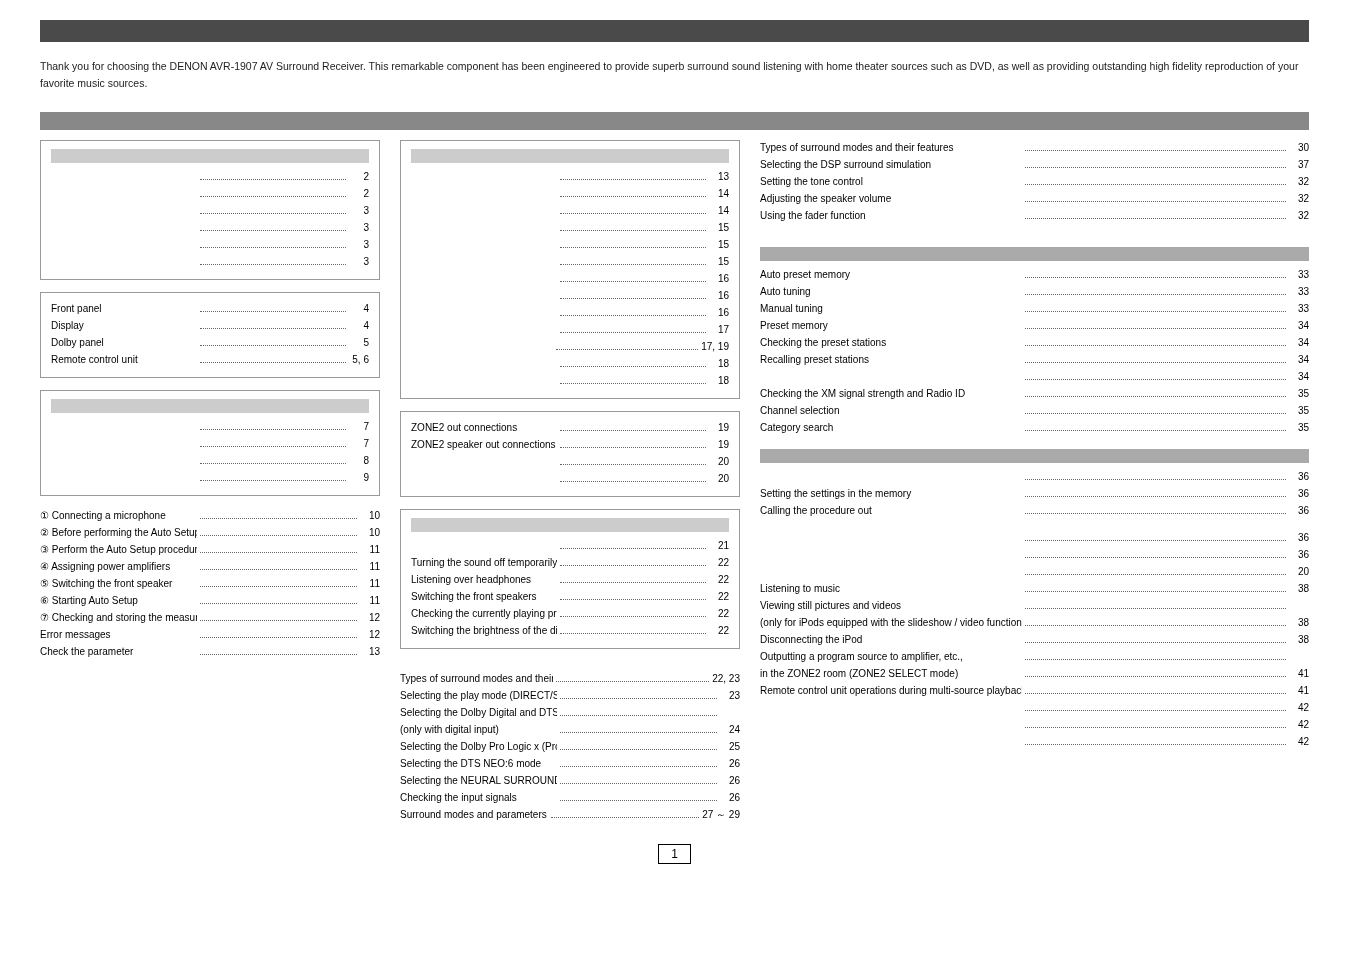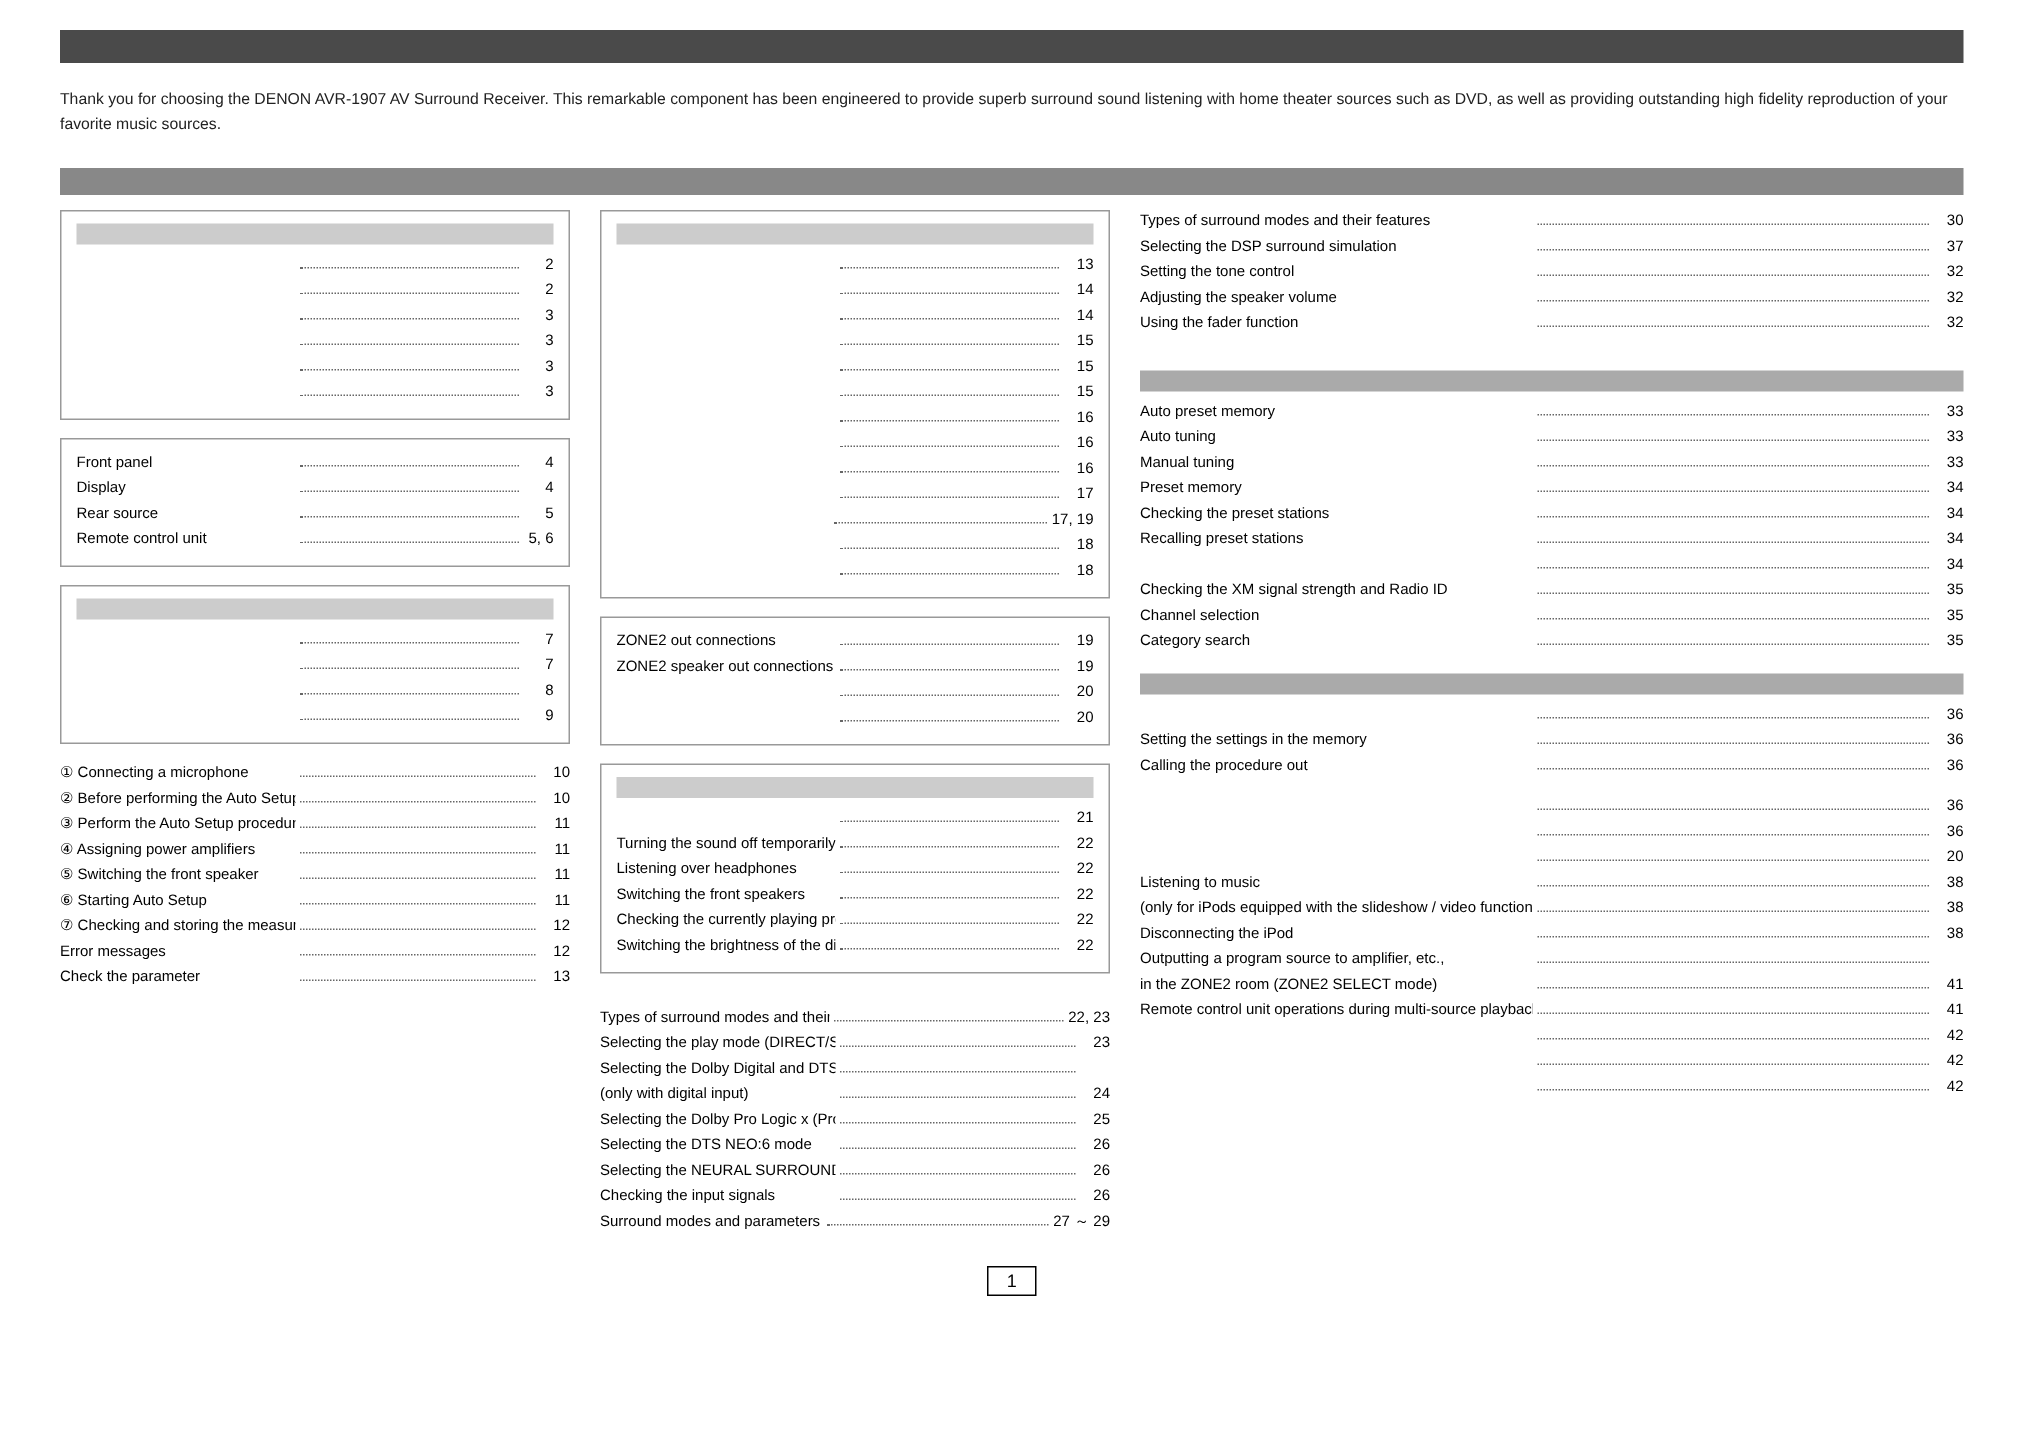--- a/index.html
+++ b/index.html
@@ -175,21 +175,21 @@
         <span class="toc-entry-text">Front panel</span>
         <span class="toc-dots"></span>
         <span class="toc-page">4</span>
       </div>
       <div class="toc-entry">
         <span class="toc-entry-text">Display</span>
         <span class="toc-dots"></span>
         <span class="toc-page">4</span>
       </div>
       <div class="toc-entry">
-        <span class="toc-entry-text">Rear source</span>
+        <span class="toc-entry-text">Dolby panel</span>
         <span class="toc-dots"></span>
         <span class="toc-page">5</span>
       </div>
       <div class="toc-entry">
         <span class="toc-entry-text">Remote control unit</span>
         <span class="toc-dots"></span>
         <span class="toc-page">5, 6</span>
       </div>
     </div>
 
@@ -563,20 +563,25 @@
       </div>
       <div class="toc-entry">
         <span class="toc-entry-text"></span>
         <span class="toc-dots"></span>
         <span class="toc-page">20</span>
       </div>
       <div class="toc-entry">
         <span class="toc-entry-text">Listening to music</span>
         <span class="toc-dots"></span>
         <span class="toc-page">38</span>
+      </div>
+      <div class="toc-entry">
+        <span class="toc-entry-text">Viewing still pictures and videos</span>
+        <span class="toc-dots"></span>
+        <span class="toc-page"></span>
       </div>
       <div class="toc-entry">
         <span class="toc-entry-text">(only for iPods equipped with the slideshow / video function)</span>
         <span class="toc-dots"></span>
         <span class="toc-page">38</span>
       </div>
       <div class="toc-entry">
         <span class="toc-entry-text">Disconnecting the iPod</span>
         <span class="toc-dots"></span>
         <span class="toc-page">38</span>

